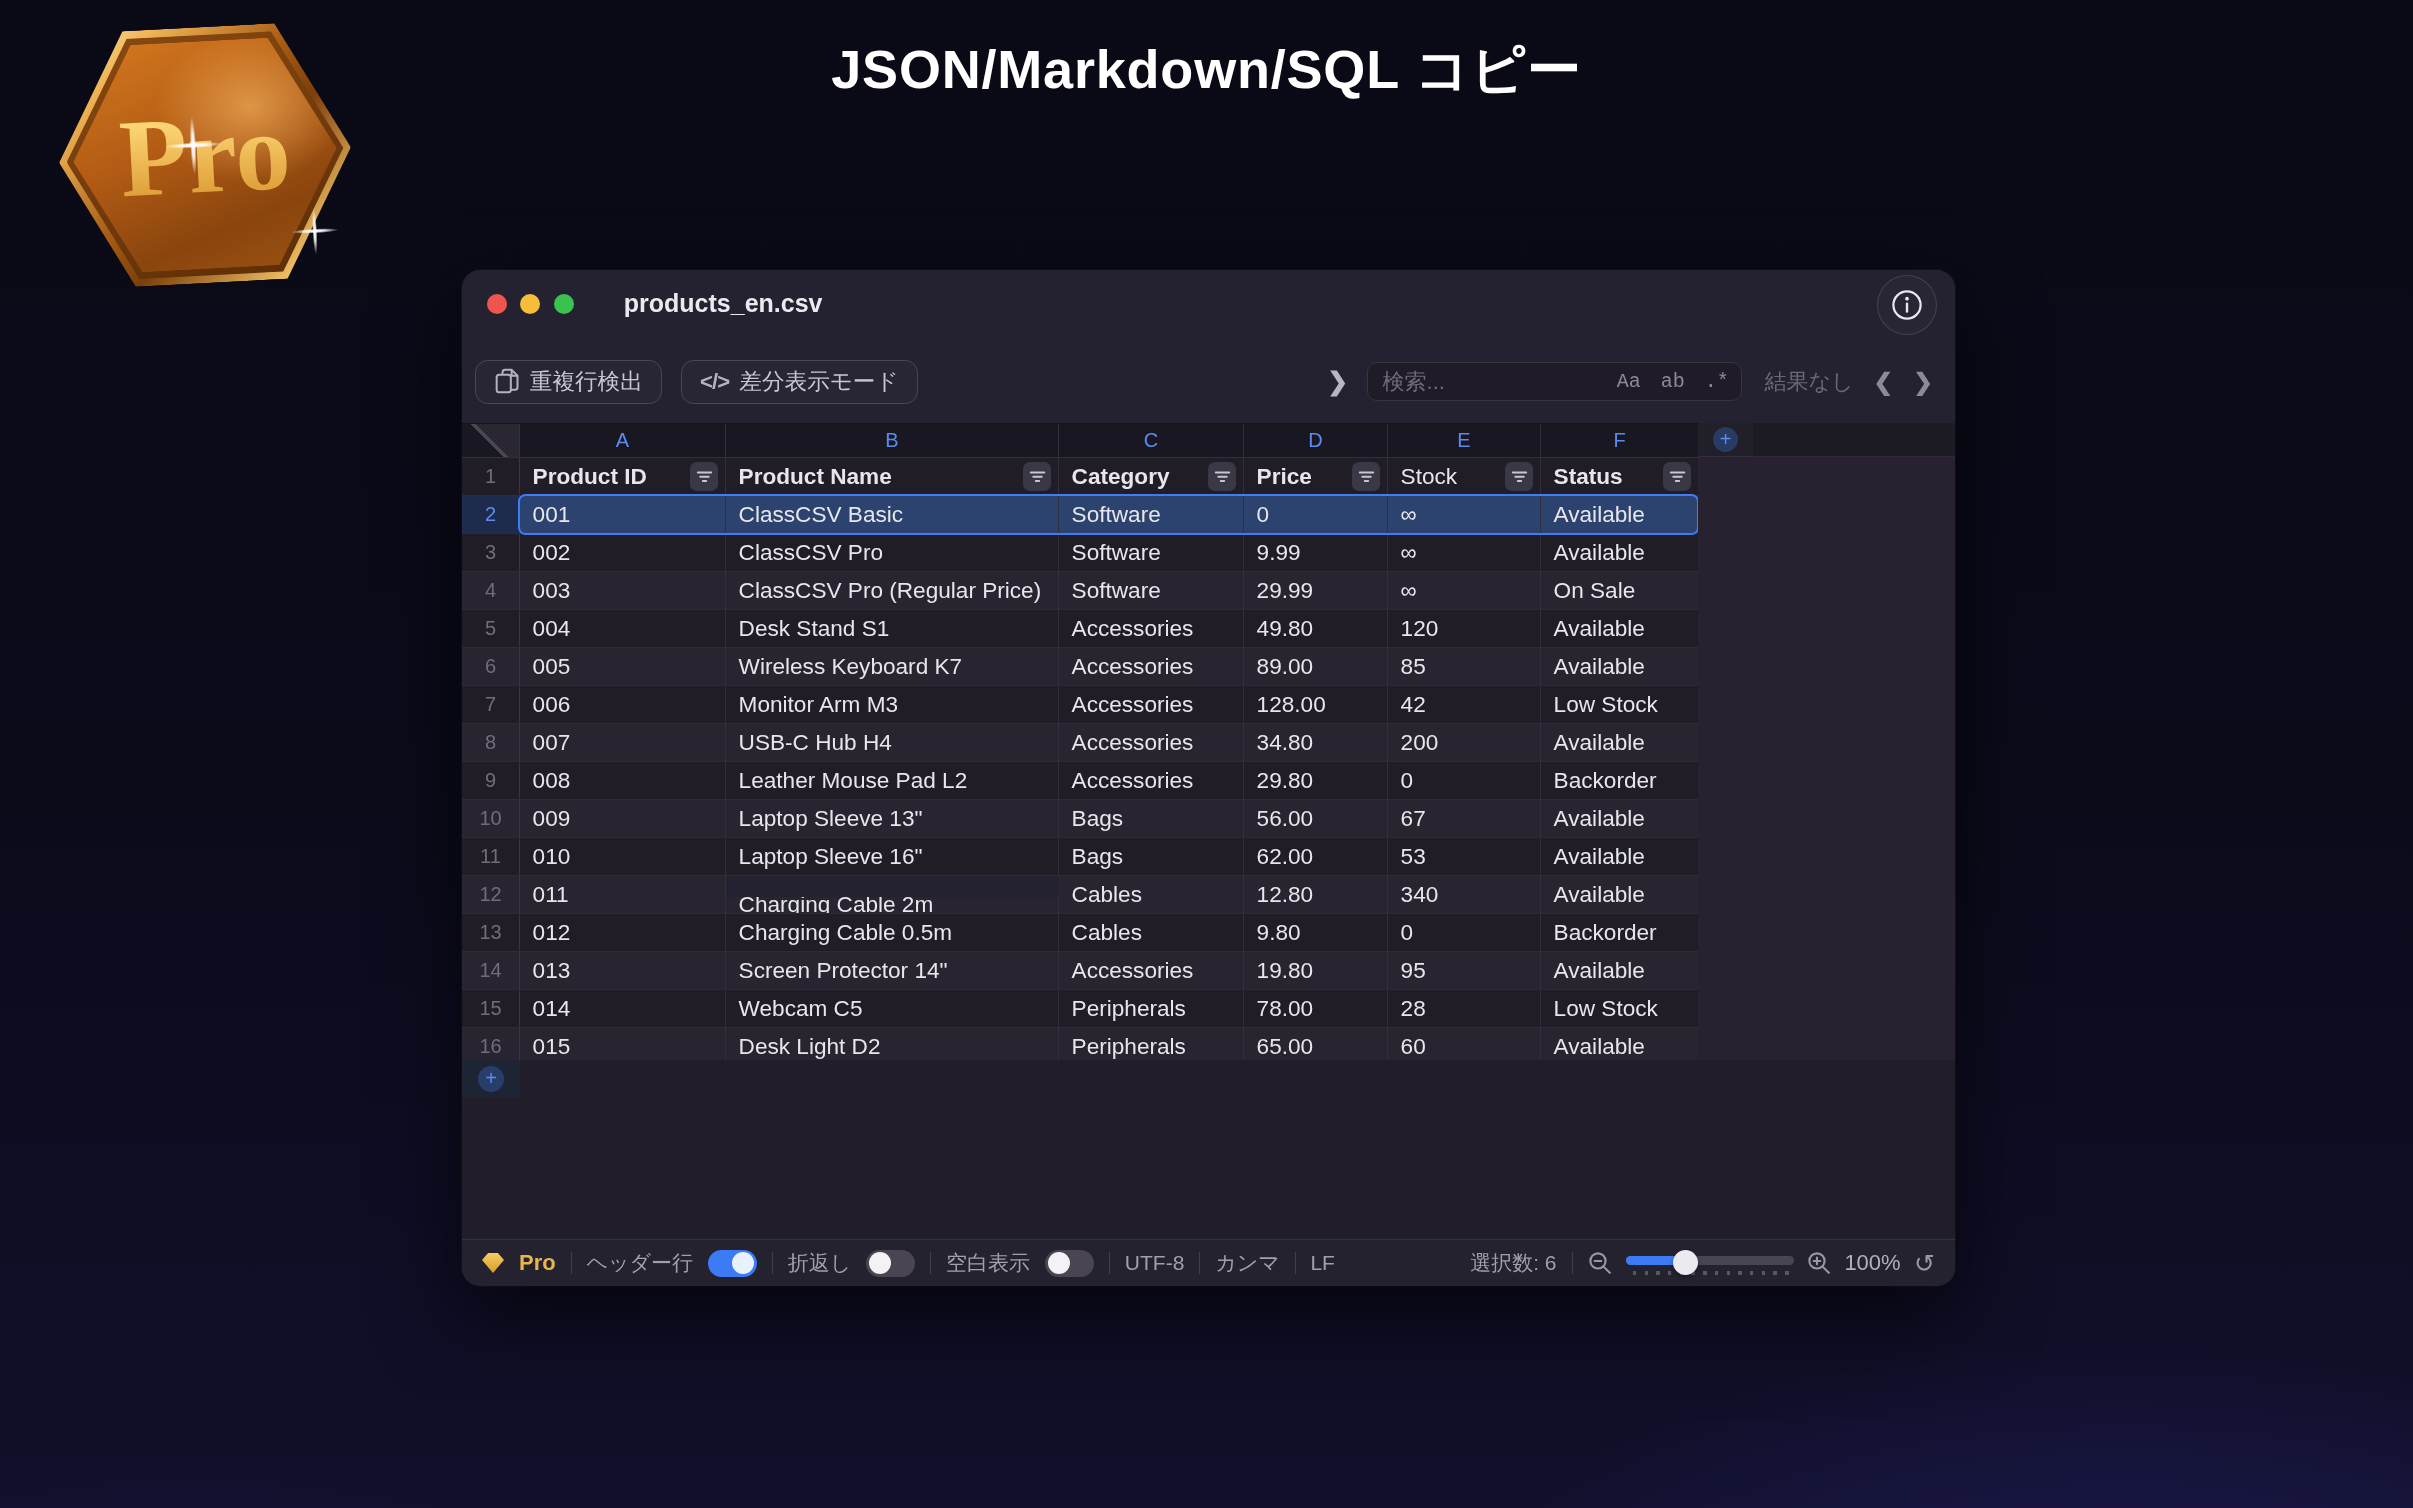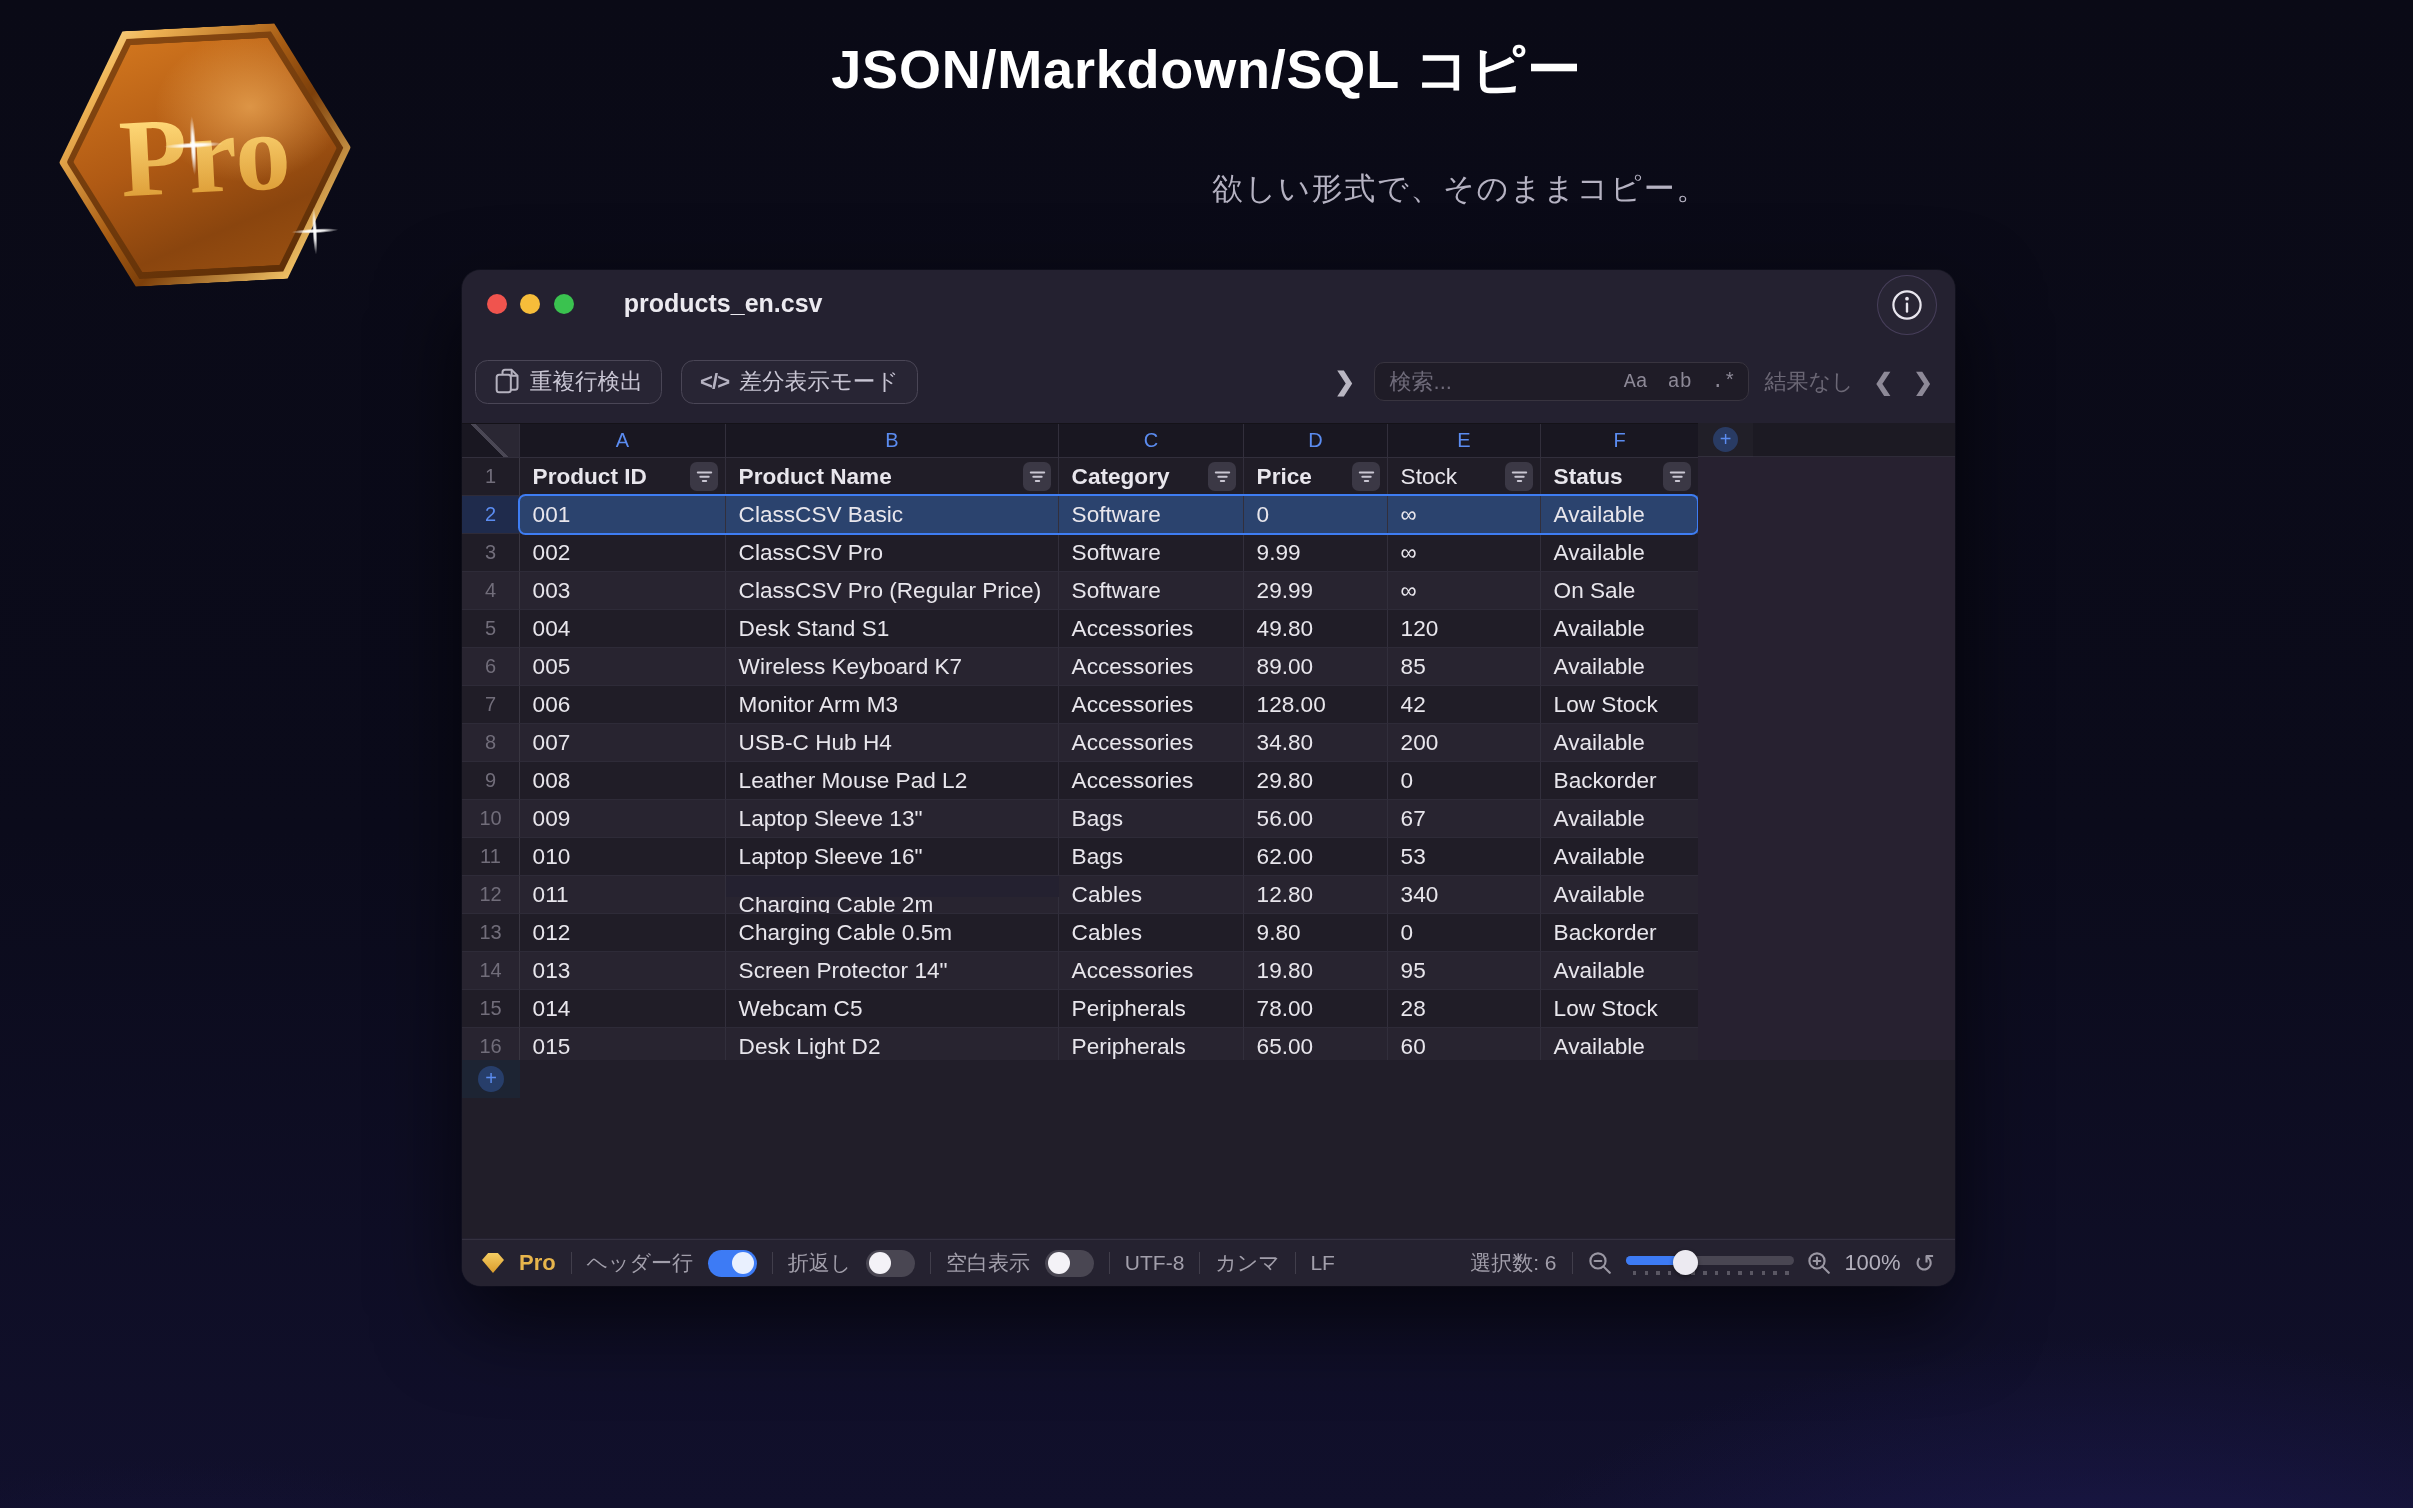--- a/index.html
+++ b/index.html
@@ -54,21 +54,21 @@
   .tb-btn { display:flex; align-items:center; gap:10px; height:44px; padding:0 18.4px; margin-right:18.4px;
     border:1.3px solid #4a4656; border-radius:12.6px; background:rgba(255,255,255,.02);
     color:#c9c6d4; font-size:22.6px; }
   .tb-btn .code-glyph { font-size:22px; font-weight:700; color:#b5b2c1; letter-spacing:-0.8px; }
   .tb-spacer { flex:1; }
   .search-expand { color:#b9b6c2; font-size:25px; font-weight:700; margin-right:18.4px; }
   .search-box { display:flex; align-items:center; width:375px; height:39px; border:0.8px solid #38343f; border-radius:10px;
     background:#1f1c27; padding:0 11.7px 0 15px; }
   .search-ph { color:#6f6b7a; font-size:22px; flex:1; }
   .match-opt { color:#8d8997; font-size:20px; margin-left:20px; font-family:"Liberation Mono", monospace; }
-  .result-status { color:#6b6775; font-size:22px; margin-left:16px; }
+  .result-status { color:#6b6775; font-size:22px; margin-left:23px; }
   .nav-chev { color:#8d8997; font-size:23.5px; font-weight:700; margin-left:20px; }
 
   
   .sheet { position:absolute; left:0; top:153px; width:1236px; border-top:0.8px solid #141218; }
   .letters { display:grid; grid-template-columns:58px 206px 333px 185px 144px 153px 158px; height:34px; background:#191721; }
   .letter-cell { display:flex; align-items:center; justify-content:center; font-size:20px; color:#5b8cf0;
     border-right:0.8px solid #322f3c; border-bottom:0.8px solid #322f3c; }
   .corner-cell { background:linear-gradient(45deg, transparent 46%, #4a4754 46% 52%, #2a2733 52%); border-right:0.8px solid #322f3c; border-bottom:0.8px solid #322f3c; }
   .letters-ext { position:absolute; left:1236px; top:153px; width:257px; height:34px; background:#1c1a23; border-bottom:0.8px solid #2e2b38; }
   .add-col-hover { position:absolute; left:0; top:0; width:55px; height:34px; background:rgba(255,255,255,.025); }
@@ -118,21 +118,20 @@
   .zoom-pct { font-size:22px; color:#b3b0bc; margin:0 13.4px 0 11.7px; }
   .reset-glyph { font-size:25px; color:#9a97a3; }
   svg { display:block; }
 </style>
 </head>
 <body>
 
 <div class="stage">
 
   <div class="headline-title">JSON/Markdown/SQL コピー</div>
-  <div class="headline-sub">欲しい形式で、そのままコピー。</div>
 
   <div class="badge">
     <div class="hex hex1"></div>
     <div class="hex hex2"></div>
     <div class="hex hex3"></div>
     <div class="badge-text">Pro</div>
     <div class="spark spark-a"></div>
     <div class="spark spark-b"></div>
   </div>
 

